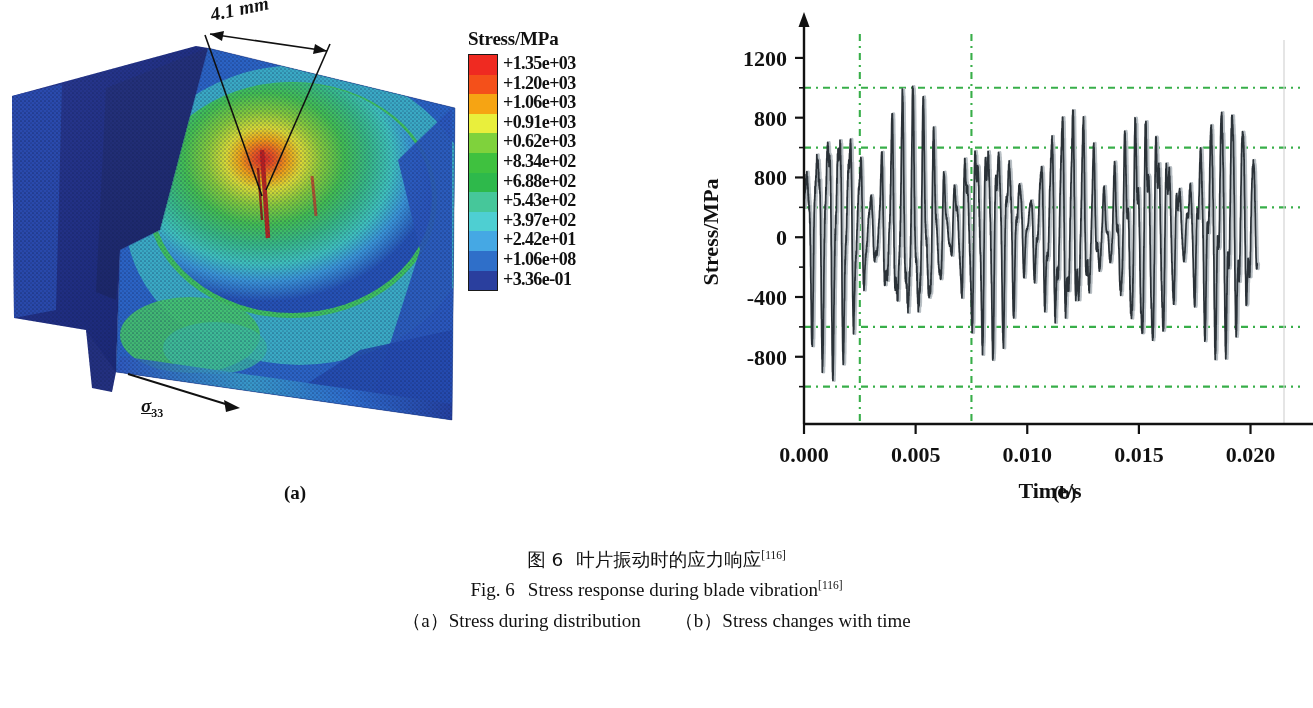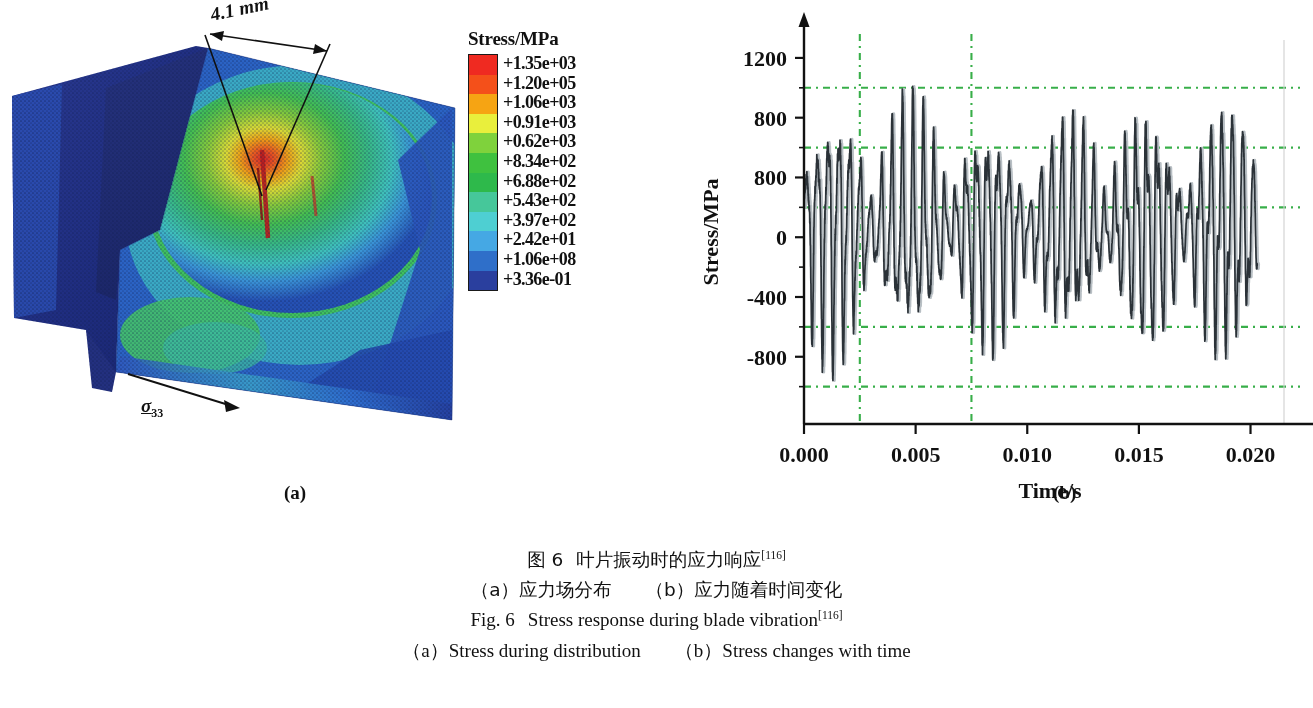--- a/index.html
+++ b/index.html
@@ -280,21 +280,21 @@
           <div class="legend-swatch" style="background: rgb(63, 193, 63);"></div>
           <div class="legend-swatch" style="background: rgb(46, 185, 75);"></div>
           <div class="legend-swatch" style="background: rgb(70, 199, 154);"></div>
           <div class="legend-swatch" style="background: rgb(78, 207, 210);"></div>
           <div class="legend-swatch" style="background: rgb(69, 168, 228);"></div>
           <div class="legend-swatch" style="background: rgb(47, 111, 201);"></div>
           <div class="legend-swatch" style="background: rgb(42, 63, 158);"></div>
         </div>
       <div id="legend-values">
           <div class="legend-value">+1.35e+03</div>
-          <div class="legend-value">+1.20e+05</div>
+          <div class="legend-value">+1.20e+03</div>
           <div class="legend-value">+1.06e+03</div>
           <div class="legend-value">+0.91e+03</div>
           <div class="legend-value">+0.62e+03</div>
           <div class="legend-value">+8.34e+02</div>
           <div class="legend-value">+6.88e+02</div>
           <div class="legend-value">+5.43e+02</div>
           <div class="legend-value">+3.97e+02</div>
           <div class="legend-value">+2.42e+01</div>
           <div class="legend-value">+1.06e+08</div>
           <div class="legend-value">+3.36e-01</div>
@@ -368,23 +368,20 @@
 
 <div class="sub-label" id="sublabel-a">(a)</div>
 <div class="sub-label" id="sublabel-b">(b)</div>
 
 <div id="caption">
 
   <div class="cap-line cap-cn">
     <span>图 6</span><span class="cap-gap-sm"></span><span>叶片振动时的应力响应</span><sup class="ref">[116]</sup>
   </div>
 
-  <div class="cap-line cap-cn">
-    <span>（a）</span><span>应力场分布</span><span class="cap-gap"></span><span>（b）</span><span>应力随着时间变化</span>
-  </div>
 
   <div class="cap-line cap-en">
     <span>Fig. 6</span><span class="cap-gap-sm"></span><span>Stress response during blade vibration</span><sup class="ref">[116]</sup>
   </div>
 
   <div class="cap-line cap-en">
     <span>（a）</span><span>Stress during distribution</span><span class="cap-gap"></span><span>（b）</span><span>Stress changes with time</span>
   </div>
 </div>
 

